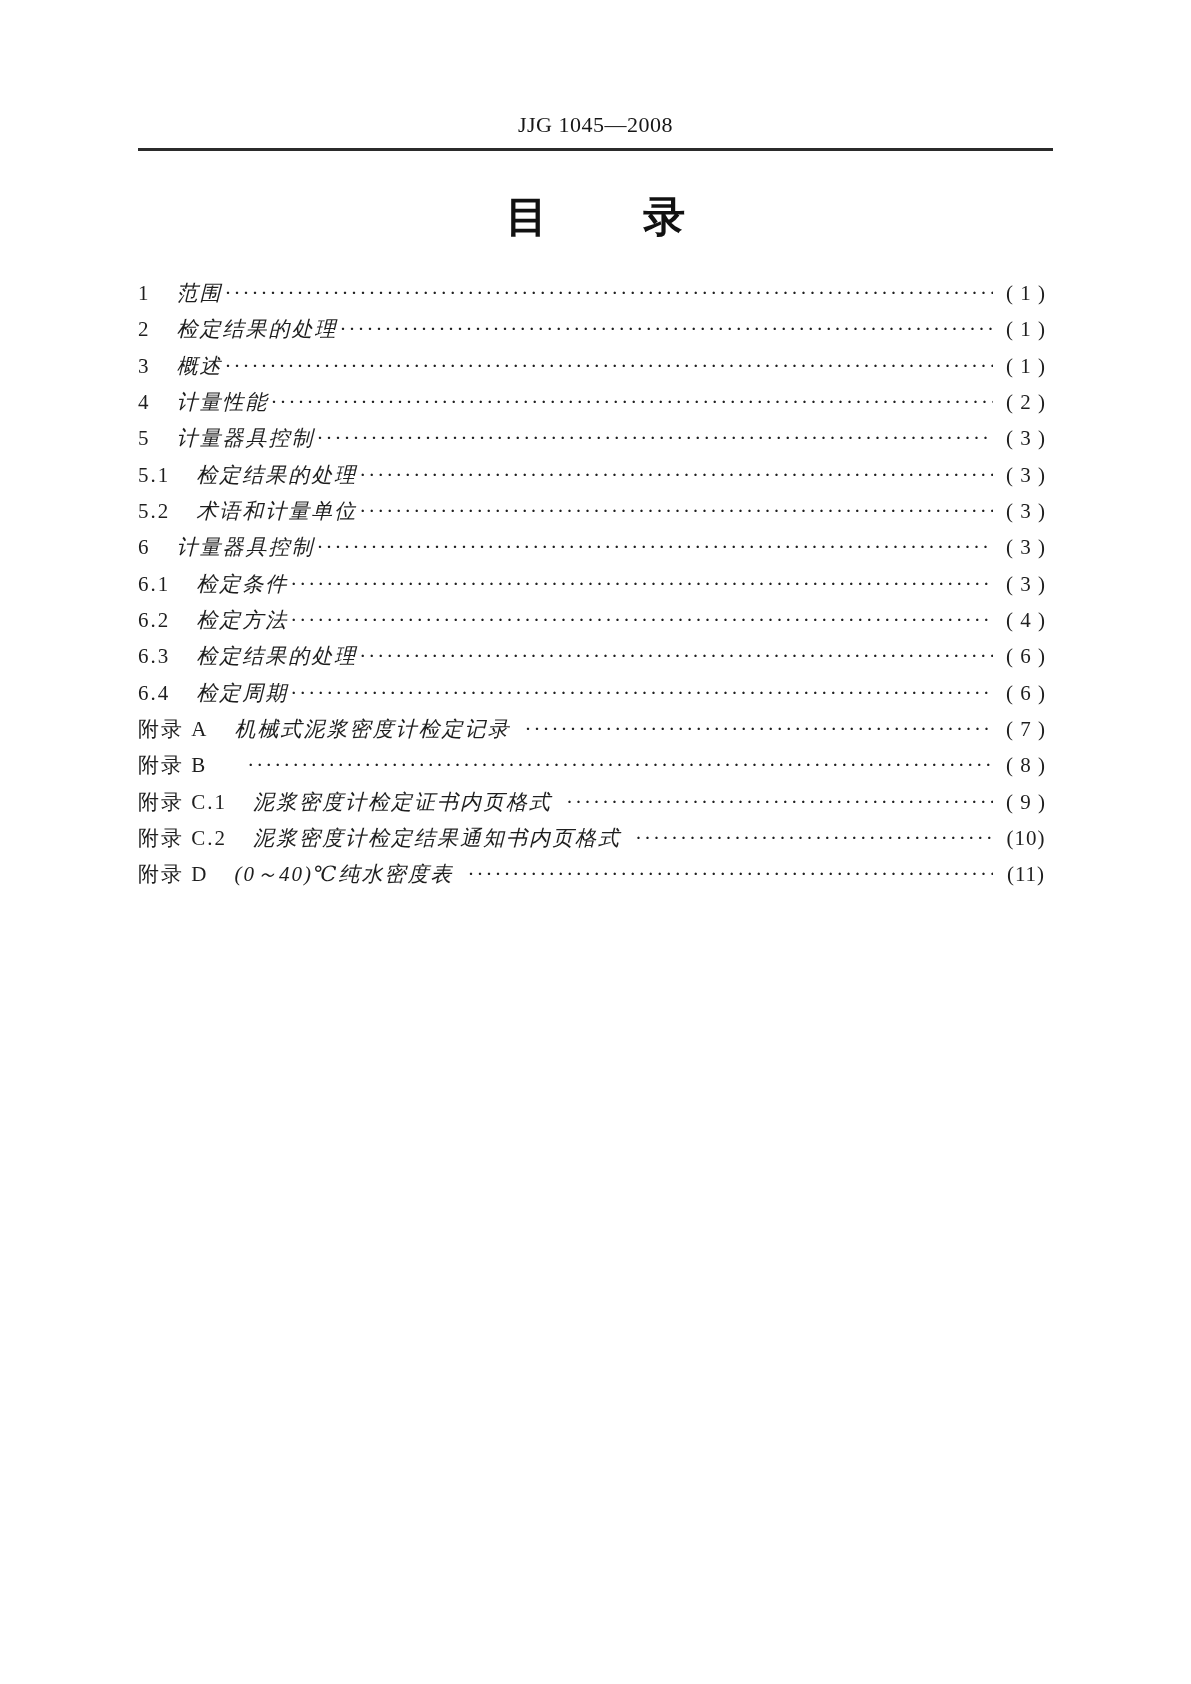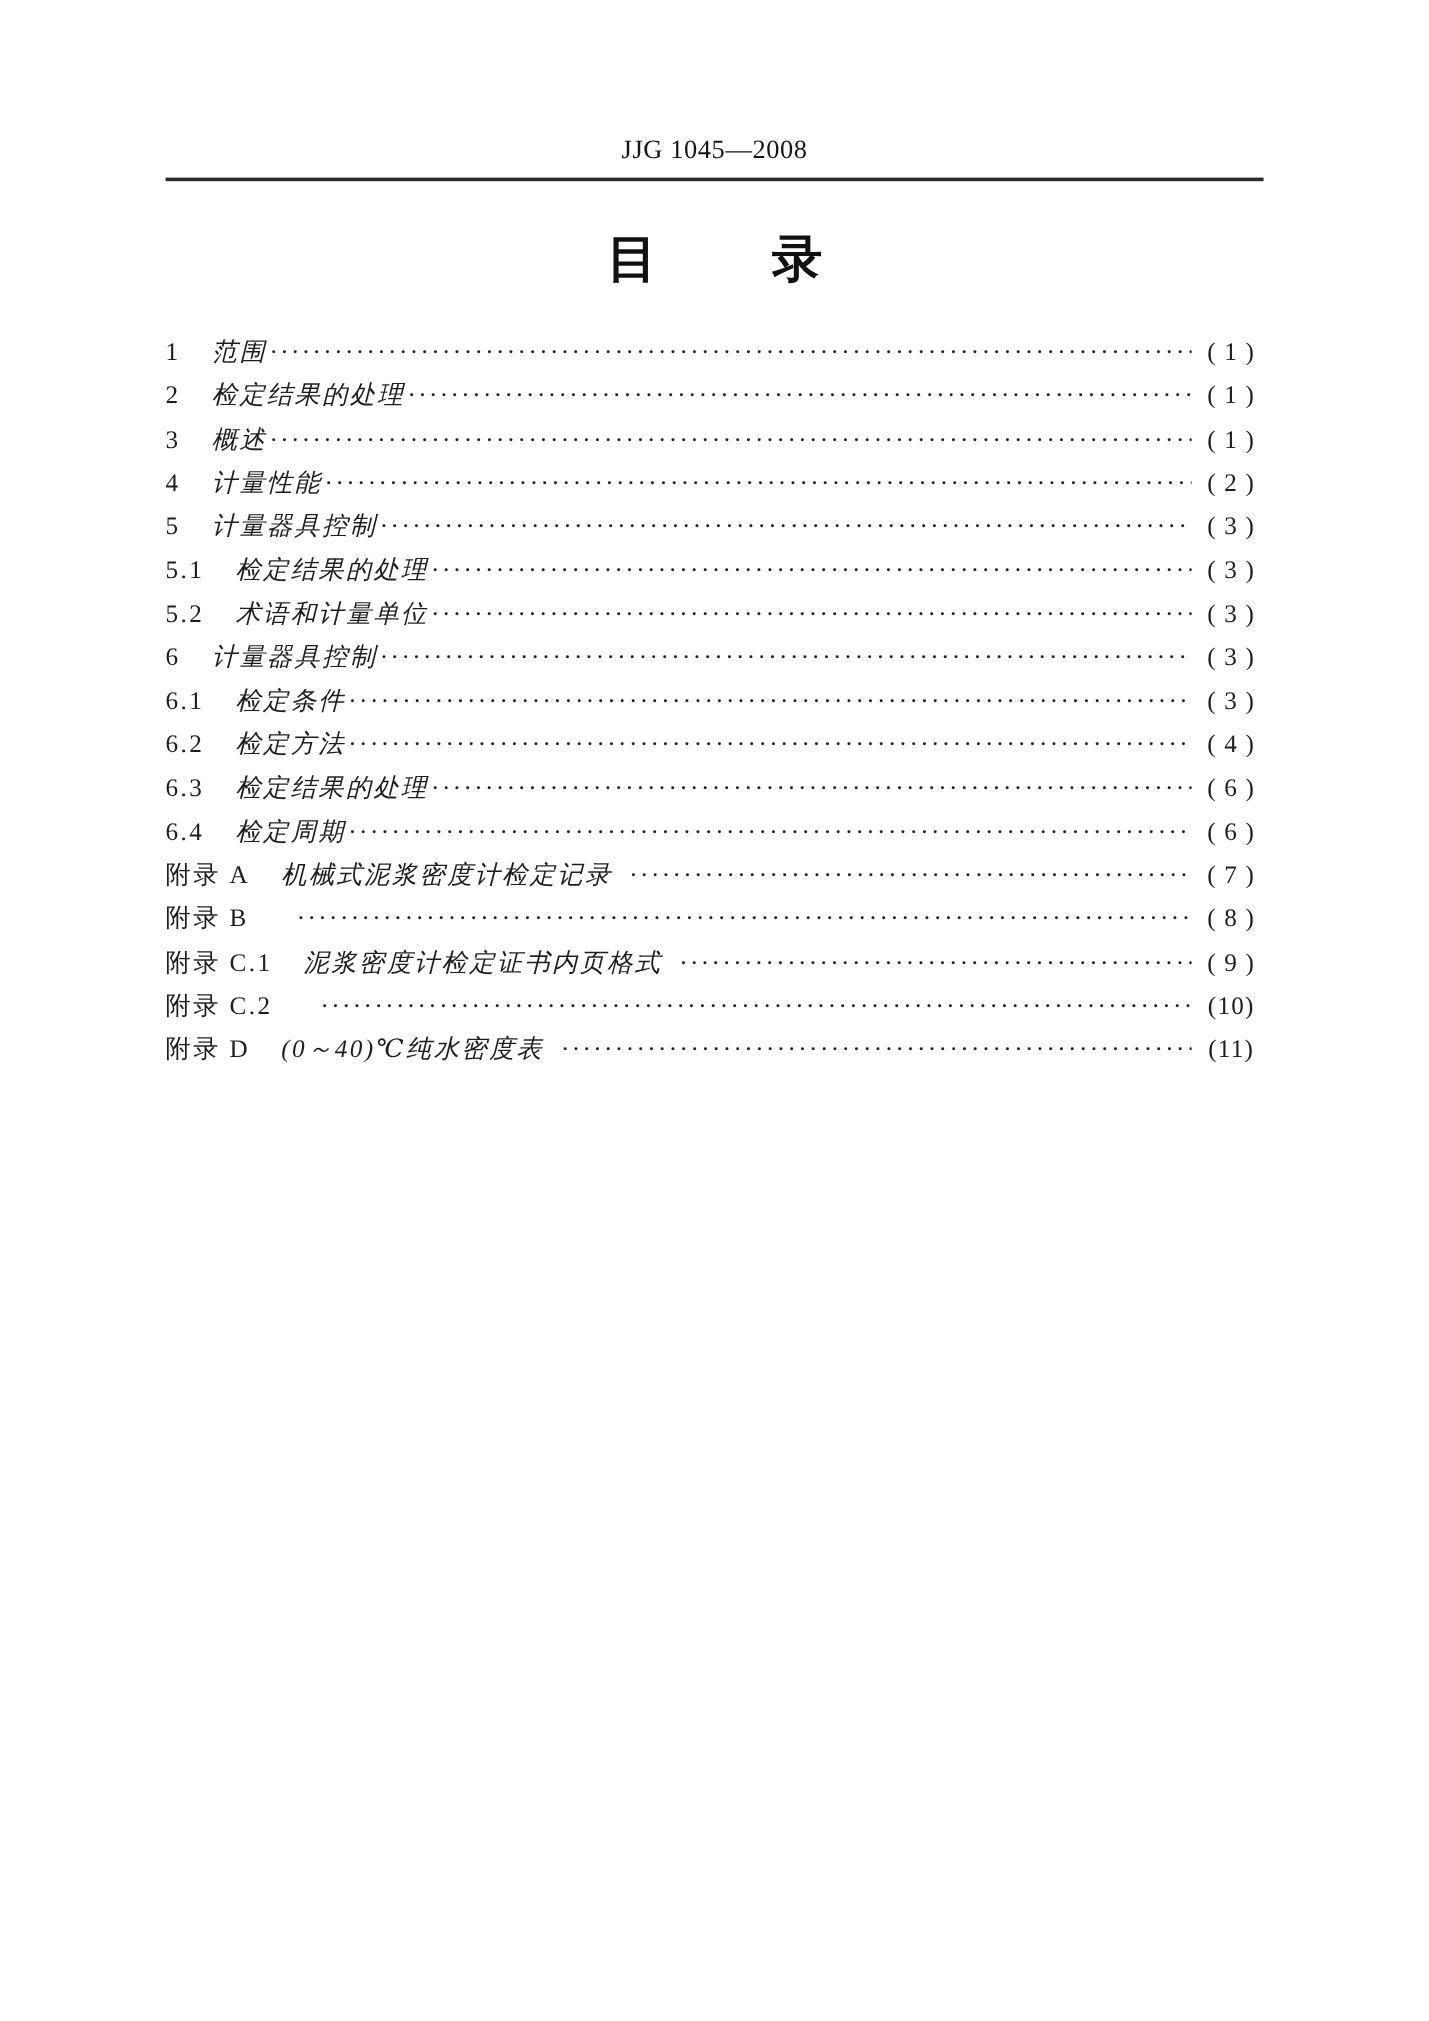--- a/index.html
+++ b/index.html
@@ -186,20 +186,21 @@
         <span class="toc-page">( 8 )</span>
       </div>
       <div class="toc-row appendix">
         <span class="toc-num">附录 C.1</span>
         <span class="toc-title">泥浆密度计检定证书内页格式</span>
         <span class="toc-dots">····························································································································································································································</span>
         <span class="toc-page">( 9 )</span>
       </div>
       <div class="toc-row appendix">
         <span class="toc-num">附录 C.2</span>
+        <span class="toc-title">泥浆密度计检定结果通知书内页格式</span>
         <span class="toc-dots">····························································································································································································································</span>
         <span class="toc-page">(10)</span>
       </div>
       <div class="toc-row appendix">
         <span class="toc-num">附录 D</span>
         <span class="toc-title">(0～40)℃纯水密度表</span>
         <span class="toc-dots">····························································································································································································································</span>
         <span class="toc-page">(11)</span>
       </div>
     </div>

